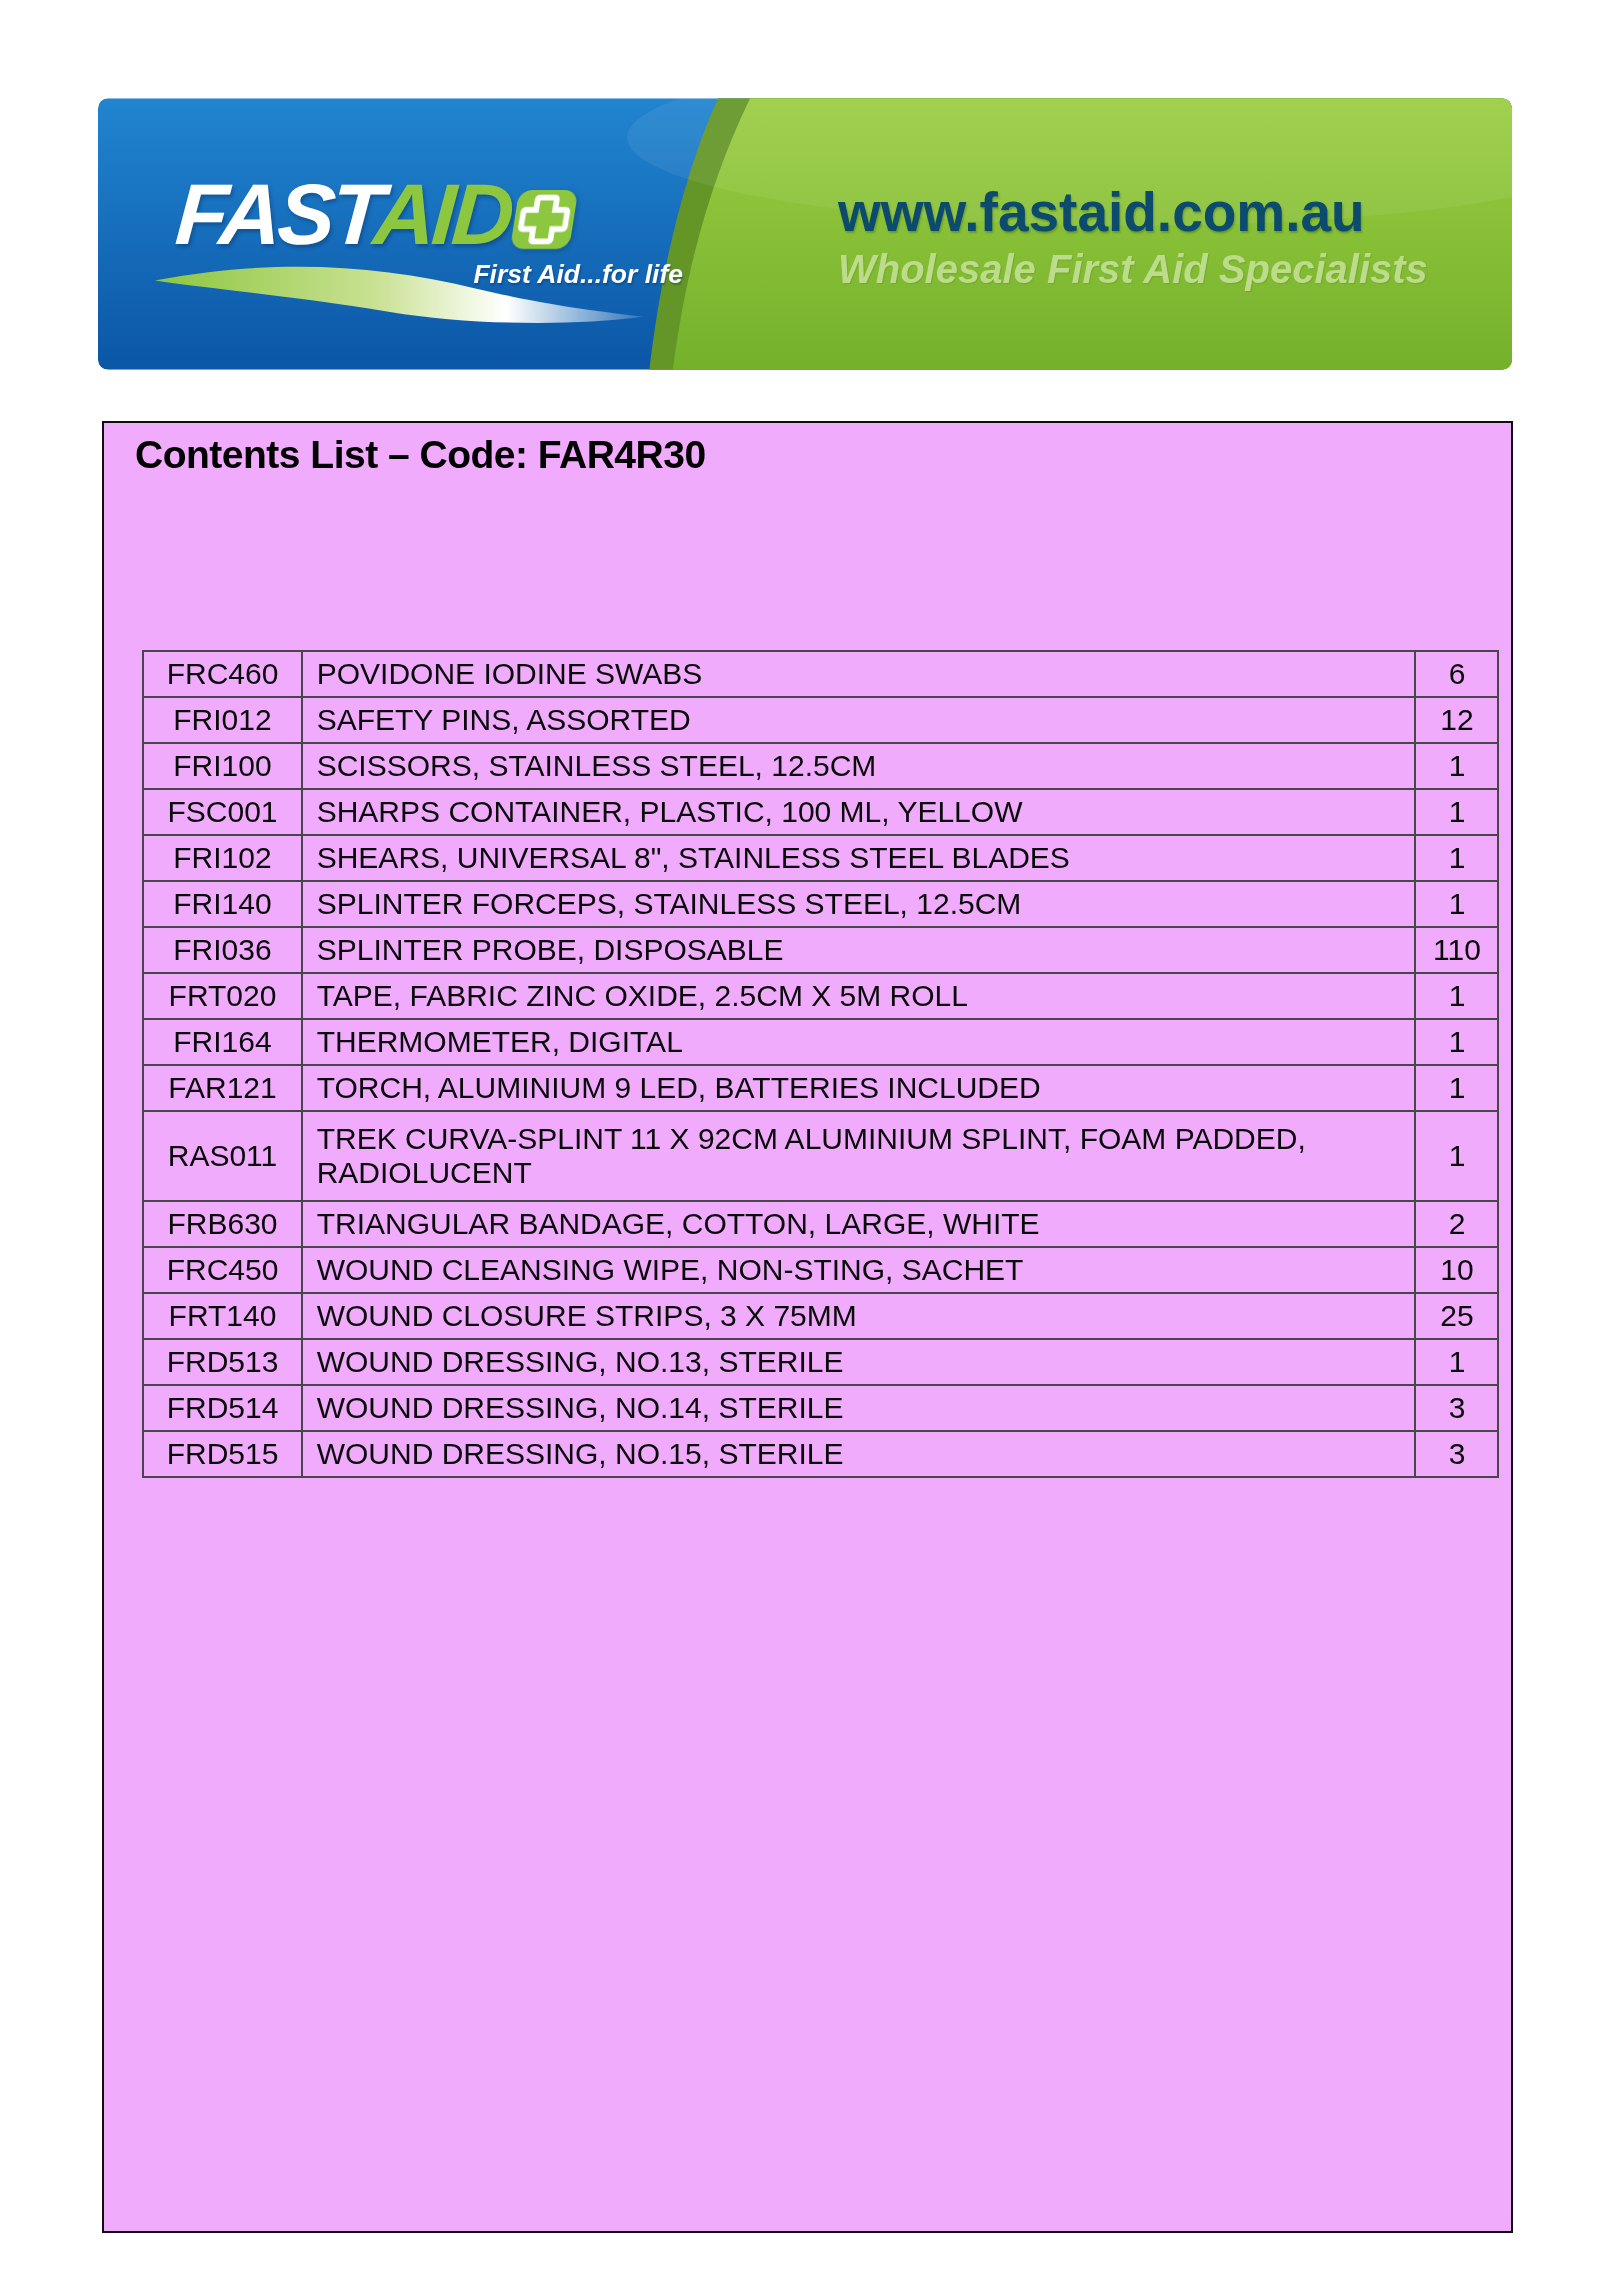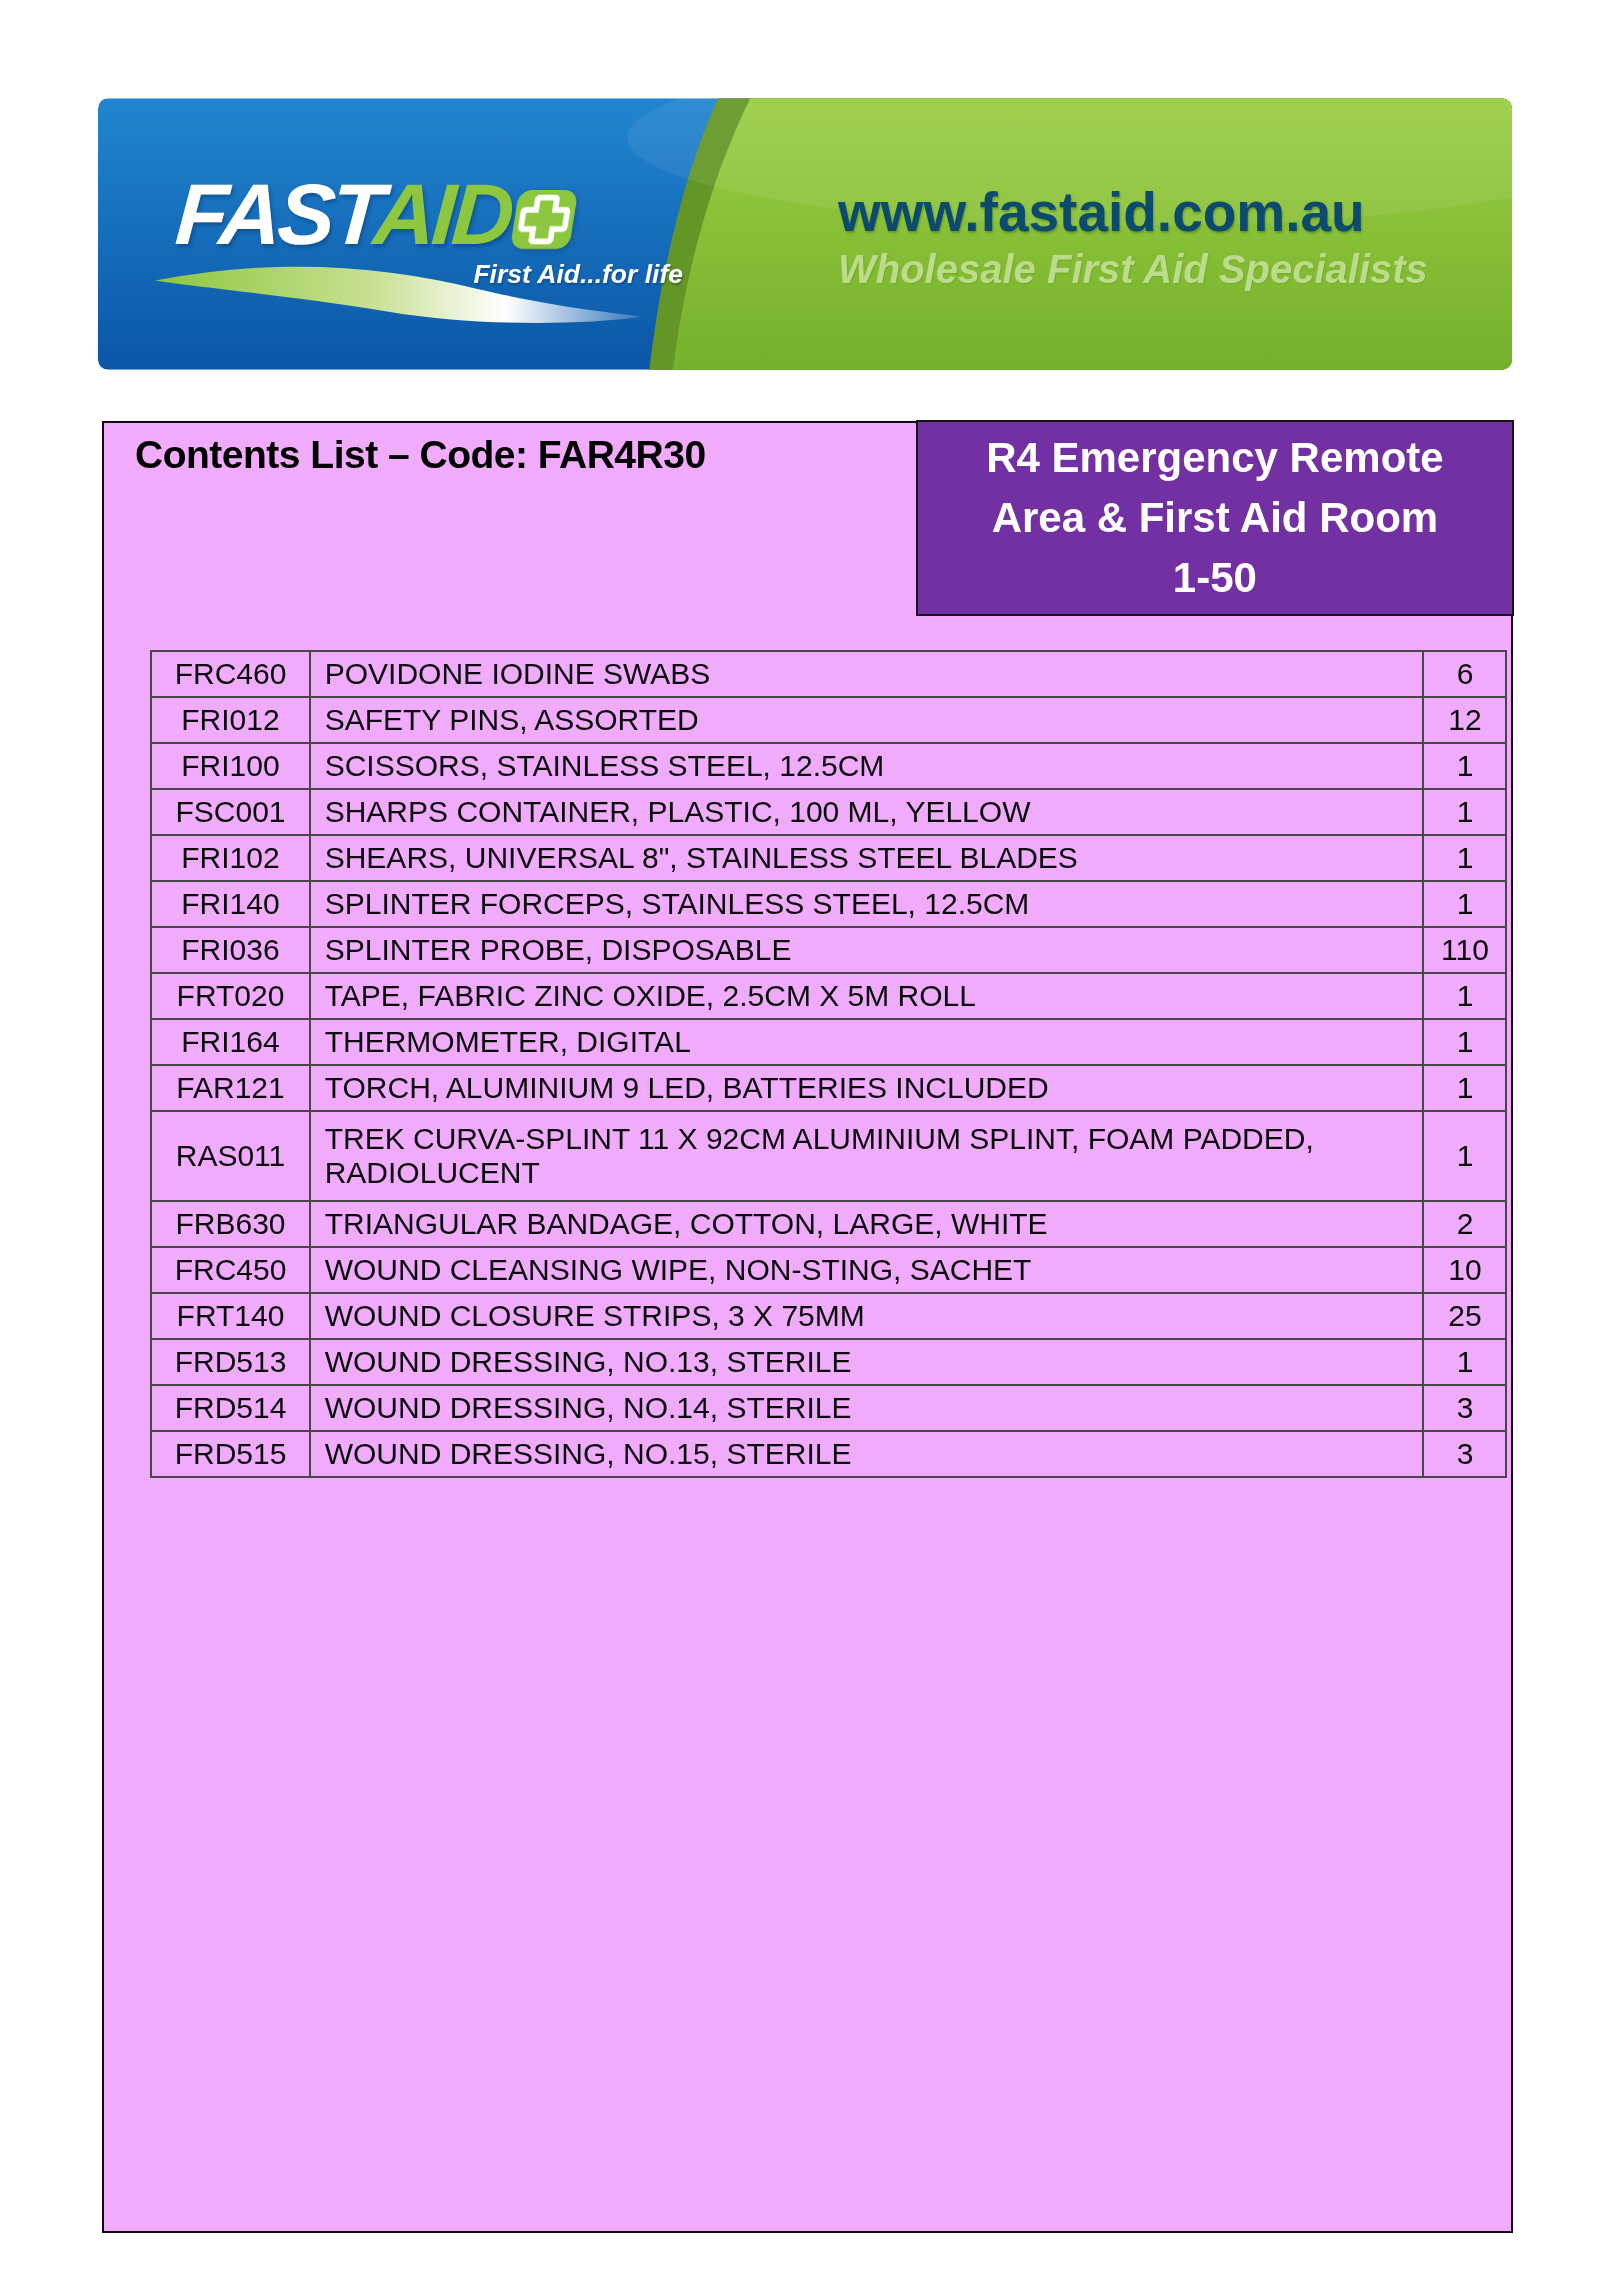--- a/index.html
+++ b/index.html
@@ -44,21 +44,21 @@
   .kit-label{
     position:absolute;right:-2.9px;top:-2.9px;width:594px;height:192px;
     background:#7230a2;border:2.9px solid #141414;
     display:flex;flex-direction:column;justify-content:center;align-items:center;
   }
   .kit-label .kl-line{
     color:#ffffff;font-size:42px;font-weight:bold;line-height:60px;text-align:center;white-space:nowrap;
   }
   
   table.contents{
-    position:absolute;left:46px;top:227px;width:1326px;
+    position:absolute;left:38px;top:227px;width:1326px;
     border-collapse:collapse;table-layout:fixed;
     border:2.9px solid #353535;
   }
   table.contents td{
     border:2px solid #474747;font-size:30px;color:#0a0a0a;
     height:44px;padding:0;vertical-align:middle;line-height:1.15;
     overflow:hidden;white-space:nowrap;
   }
   table.contents td.code{width:157px;text-align:center;}
   table.contents td.desc{width:1088px;text-align:left;padding:0 9.8px 0 13.7px;}
@@ -114,25 +114,20 @@
           <rect x="12" y="25" width="40" height="14" fill="#8dc63f"></rect>
         </svg></div>
     <div class="tagline">First Aid...for life</div>
     <div class="banner-url">www.fastaid.com.au</div>
     <div class="banner-sub">Wholesale First Aid Specialists</div>
   </div>
 
   <div class="content">
     <div class="page-title">Contents List – Code: FAR4R30</div>
 
-    <div class="kit-label" id="kit-label">
-        <div class="kl-line">R4 Emergency Remote</div>
-        <div class="kl-line">Area &amp; First Aid Room</div>
-        <div class="kl-line">1-50</div>
-      </div>
 
     <table class="contents">
       <tbody id="table-body">
           <tr>
             <td class="code">FRC460</td>
             <td class="desc">POVIDONE IODINE SWABS</td>
             <td class="qty">6</td>
           </tr>
           <tr>
             <td class="code">FRI012</td>

